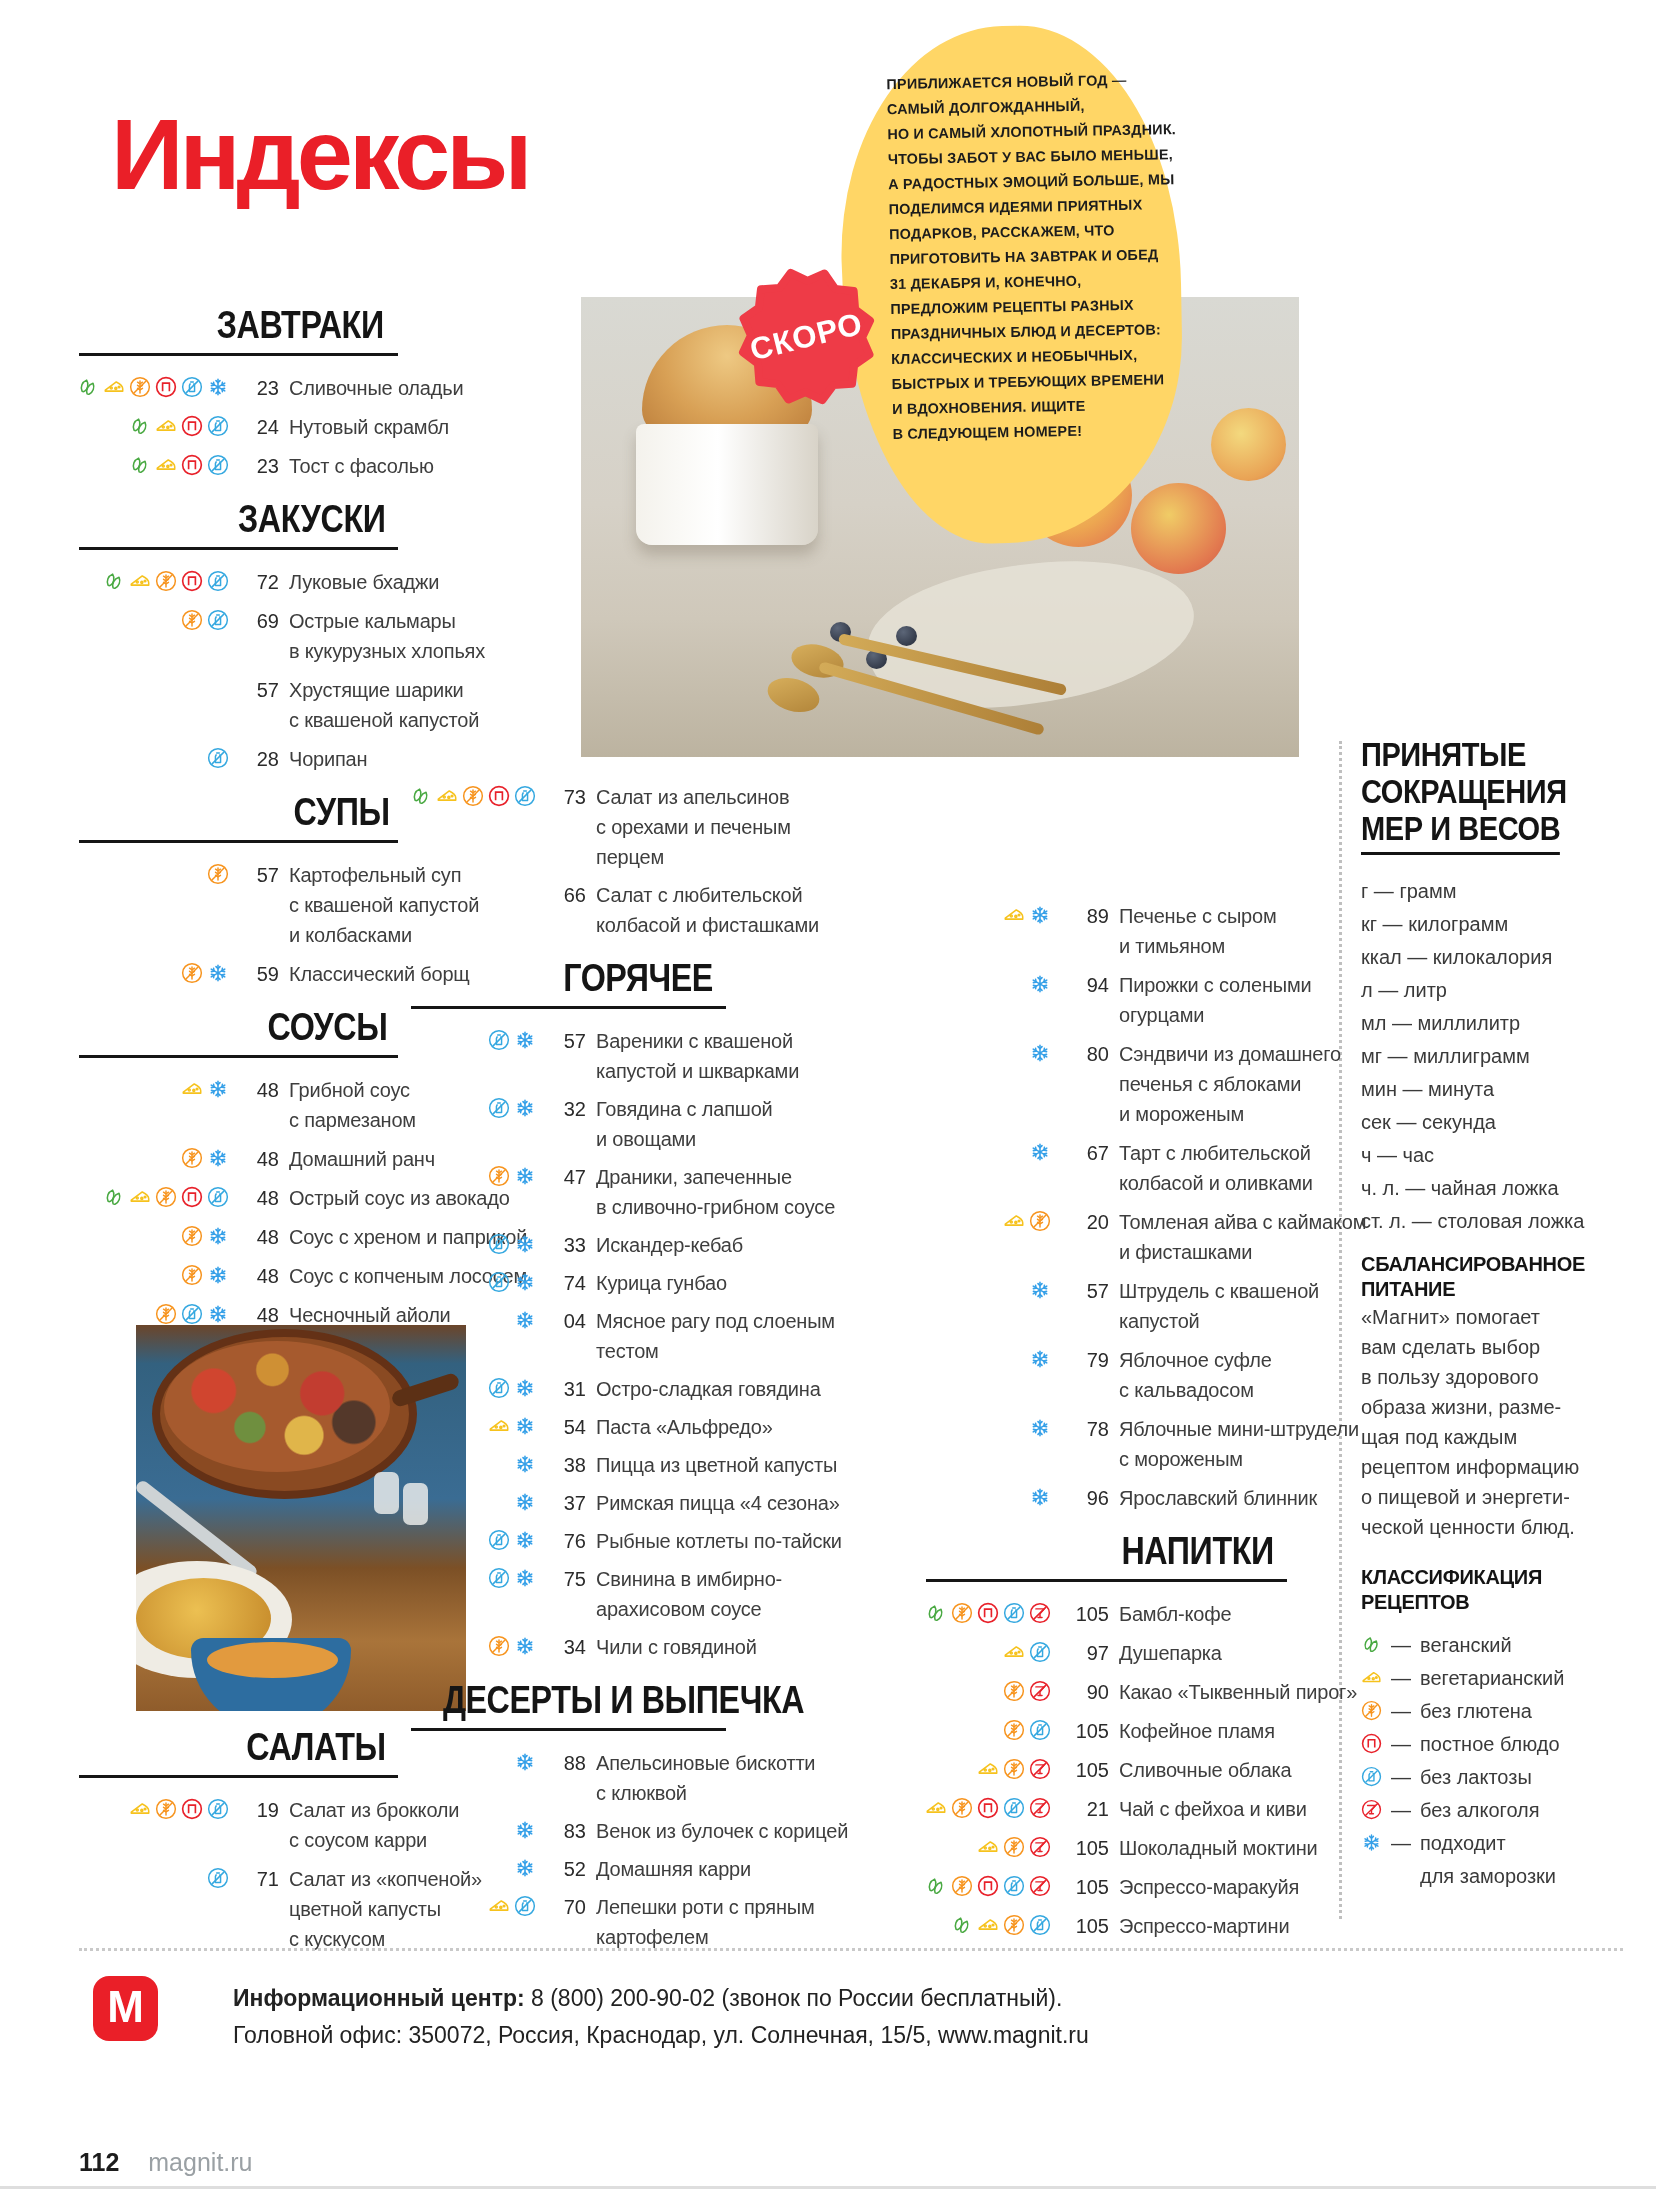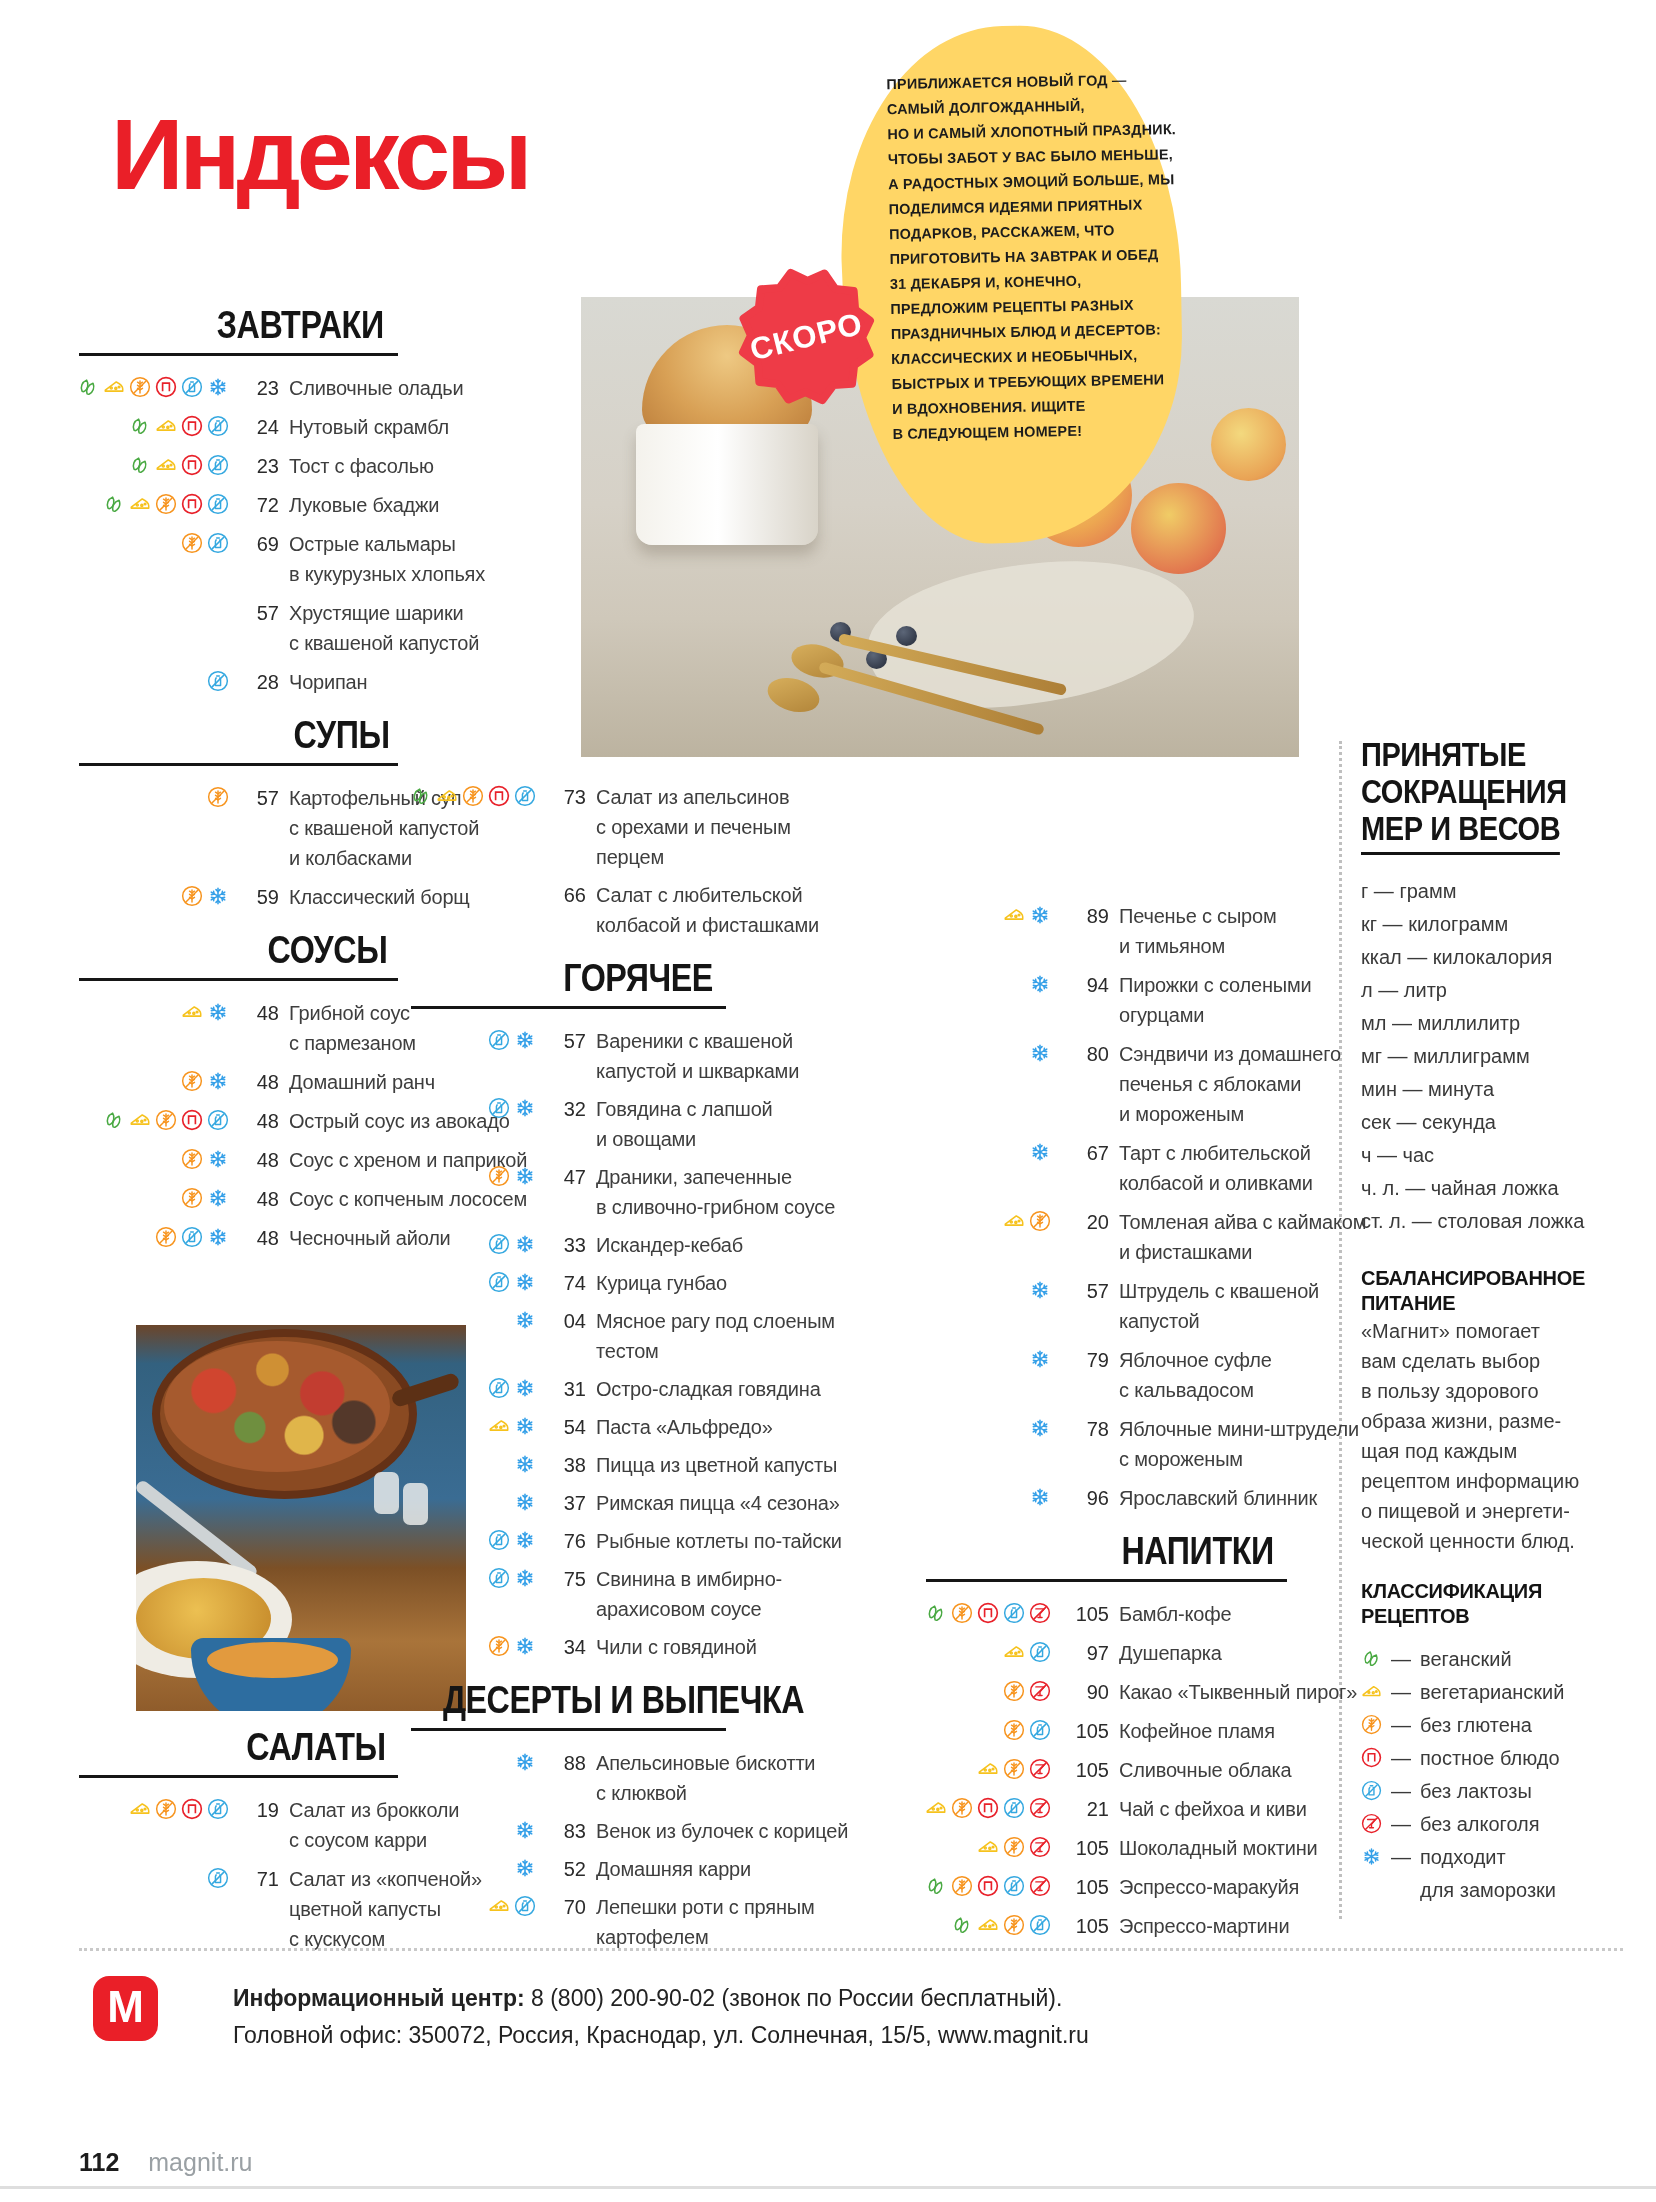--- a/index.html
+++ b/index.html
@@ -84,21 +84,21 @@
   #col3 .num{flex-basis:48px;}
   .name{flex:0 0 auto;white-space:pre-line;color:#3e3e3e;letter-spacing:-0.2px;}
 
   
   .sidebar-sep{position:absolute;left:1339px;top:741px;height:1178px;border-left:3px dotted #bfbfbf;z-index:2;}
   #sidebar{position:absolute;left:1361px;top:736px;width:269px;z-index:4;}
   .sb-title div{font-size:33px;line-height:37px;font-weight:700;color:#141414;}
   .cond-l{display:inline-block;transform:scaleX(.88);transform-origin:left center;white-space:nowrap;letter-spacing:-0.5px;}
   .sb-underline{border-bottom:3px solid #141414;padding-bottom:5px;}
   .sb-measures{margin-top:20px;font-size:20px;line-height:33px;color:#3a3a3a;}
-  .sb-head{margin-top:28px;font-size:20px;line-height:25px;font-weight:700;color:#141414;white-space:pre-line;letter-spacing:-0.3px;}
+  .sb-head{margin-top:14px;font-size:20px;line-height:25px;font-weight:700;color:#141414;white-space:pre-line;letter-spacing:-0.3px;}
   .sb-head2{margin-top:23px;}
   .sb-par{font-size:20px;line-height:30px;color:#3a3a3a;white-space:pre-line;}
   .sb-legend{margin-top:14px;}
   .legend-item{display:flex;gap:9px;font-size:20px;line-height:33px;color:#3a3a3a;align-items:flex-start;}
   .licon{margin-top:5px;width:21px;height:21px;flex:0 0 21px;}
   .ldash{flex:0 0 auto;}
   .llabel{white-space:pre-line;}
 
   
   .footer-sep{position:absolute;left:79px;top:1948px;width:1544px;border-top:3px dotted #c9c9c9;z-index:4;}
@@ -311,20 +311,21 @@
                 <circle cx="12" cy="12" r="10.2"></circle>
                 <path d="M10 6.5 H14 M10.3 8 L9.2 10.2 V17 H14.8 V10.2 L13.7 8"></path>
                 <path d="M5.3 18.7 L18.7 5.3"></path>
               </g>
             </svg>
           </span>
         </span>
         <span class="num">23</span>
         <span class="name">Тост с фасолью</span>
       </div>
+      <div class="section"><span class="cond">ЗАКУСКИ</span></div>
       <div class="entry">
         <span class="icons">
           <span class="icon">
             <svg viewBox="0 0 24 24">
               <g fill="none" stroke="#49a942" stroke-width="1.7" stroke-linejoin="round">
                 <path d="M5.5 16.5 C3.5 12 5.5 6.5 10.5 4.5 C13 8.5 12 14.5 8 16.8 C7.1 17.2 6.3 17.1 5.5 16.5 Z"></path>
                 <path d="M11 19.5 C9.5 15 12 9.5 17.5 8 C19.5 12.5 17.5 17.5 13.5 19.6 C12.6 20 11.8 19.9 11 19.5 Z"></path>
               </g>
             </svg>
           </span>

